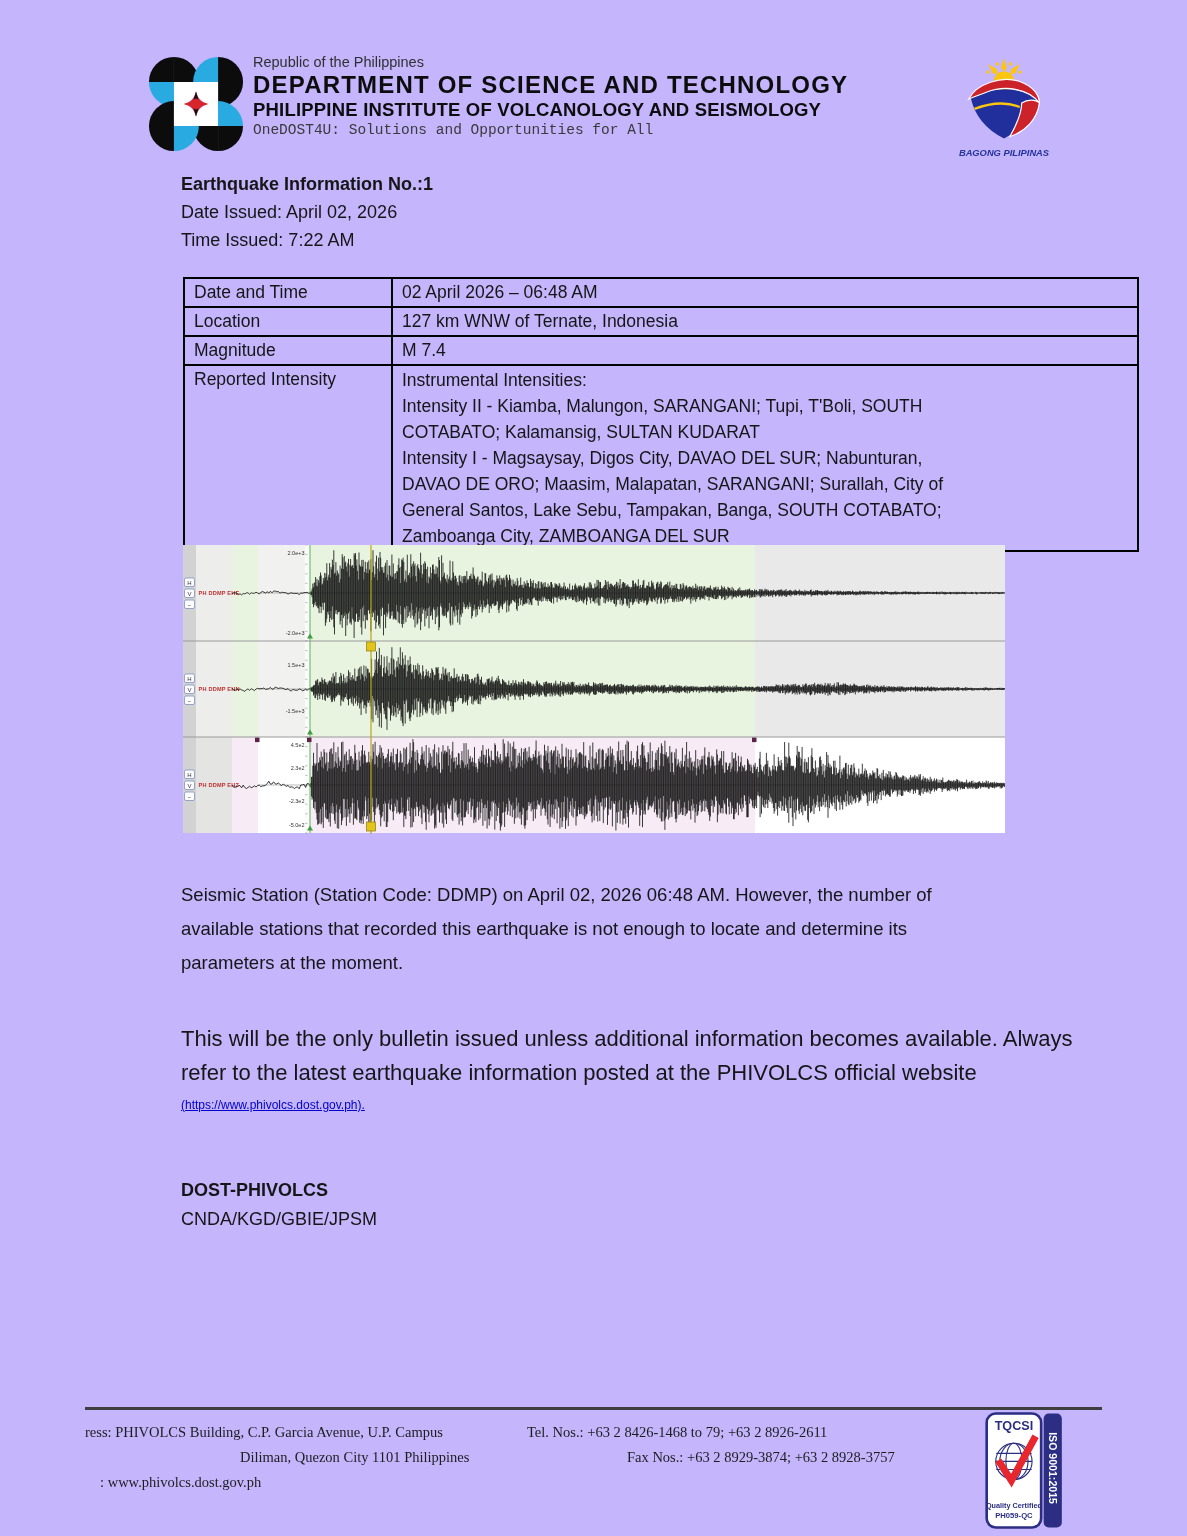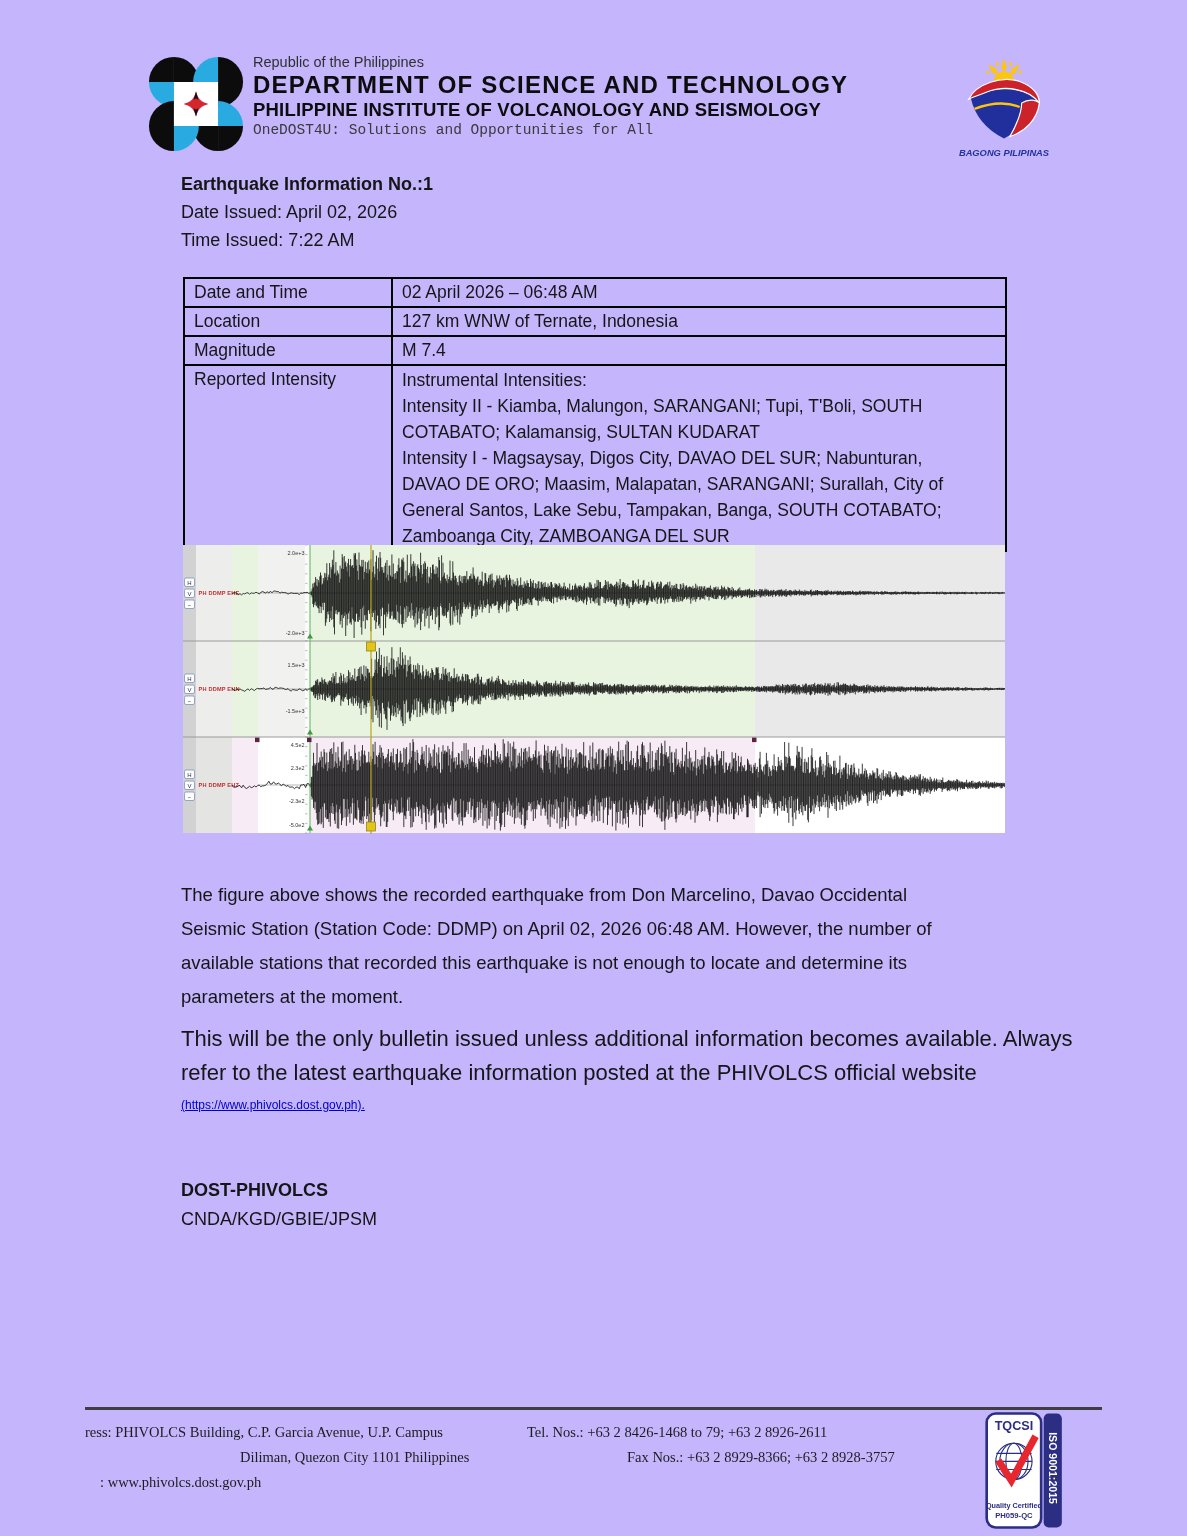--- a/index.html
+++ b/index.html
@@ -8,21 +8,21 @@
   .abs{position:absolute;}
   
   .hdr-republic{font-size:14.5px;color:#303030;}
   .hdr-dept{font-size:24px;font-weight:bold;letter-spacing:1.2px;color:#0d0d0d;line-height:29px;}
   .hdr-inst{font-size:18.5px;font-weight:bold;letter-spacing:.2px;color:#0d0d0d;line-height:22px;}
   .hdr-tag{font-size:14.5px;color:#3a3a3a;margin-top:1px;font-family:Liberation Mono, monospace;}
   
   .bulletin div{line-height:28px;font-size:18px;}
   .bulletin .b-title{font-weight:bold;}
   
-  table.info{border-collapse:collapse;width:824px;}
+  table.info{border-collapse:collapse;width:956px;}
   table.info td{border:2px solid #000;font-size:17.5px;padding:1px 9px;vertical-align:middle;}
   table.info tr.small{height:29px;}
   table.info td.lbl{width:188px;}
   td.int-lbl{vertical-align:top !important;padding-top:3px !important;}
   .int-lines div{line-height:26px;}
   
   .para div{line-height:34px;font-size:18.5px;}
   .para2 div{line-height:33.5px;font-size:22px;}
   a.link{color:#0000cc;font-size:12px;line-height:33.5px;}
   .sig div{line-height:28.5px;font-size:18px;}
@@ -234,21 +234,20 @@
       </g>
       <line x1="188" y1="0" x2="188" y2="289" stroke="#b9a41c" stroke-width="1.2"></line>
       <rect x="183.5" y="97" width="9" height="9" fill="#e3c419" stroke="#8a7a10" stroke-width="0.7"></rect>
       <rect x="183.5" y="277" width="9" height="9" fill="#e3c419" stroke="#8a7a10" stroke-width="0.7"></rect>
       <rect x="72" y="192.6" width="4.5" height="4.5" fill="#5d2344"></rect>
       <rect x="124" y="192.6" width="4.5" height="4.5" fill="#5d2344"></rect>
       <rect x="569" y="192.6" width="4.5" height="4.5" fill="#5d2344"></rect>
     </svg>
 
   <div class="abs para" style="left:181px;top:878px">
-      <div>The figure above shows the recorded earthquake from Don Marcelino, Davao Occidental</div>
       <div>Seismic Station (Station Code: DDMP) on April 02, 2026 06:48 AM. However, the number of</div>
       <div>available stations that recorded this earthquake is not enough to locate and determine its</div>
       <div>parameters at the moment.</div>
     </div>
 
   <div class="abs" style="left:181px;top:1022px">
     <div class="para2">
         <div>This will be the only bulletin issued unless additional information becomes available. Always</div>
         <div>refer to the latest earthquake information posted at the PHIVOLCS official website</div>
       </div>
@@ -258,21 +257,21 @@
   <div class="abs sig" style="left:181px;top:1176px">
     <div class="sig-org">DOST-PHIVOLCS</div>
     <div>CNDA/KGD/GBIE/JPSM</div>
   </div>
 
   <div class="abs rule" style="left:85px;top:1407px;width:1017px"></div>
   <div class="abs foot" style="left:85px;top:1424px">ress: PHIVOLCS Building, C.P. Garcia Avenue, U.P. Campus</div>
   <div class="abs foot" style="left:240px;top:1449px">Diliman, Quezon City 1101 Philippines</div>
   <div class="abs foot" style="left:100px;top:1474px">:  www.phivolcs.dost.gov.ph</div>
   <div class="abs foot" style="left:527px;top:1424px">Tel. Nos.: +63 2 8426-1468 to 79; +63 2 8926-2611</div>
-  <div class="abs foot" style="left:627px;top:1449px">Fax Nos.: +63 2 8929-8366; +63 2 8928-3757</div>
+  <div class="abs foot" style="left:627px;top:1449px">Fax Nos.: +63 2 8929-3874; +63 2 8928-3757</div>
 
   <svg class="abs" style="left:985px;top:1412px" width="78" height="118" viewBox="0 0 77 117">
     <rect x="1.5" y="1.5" width="54" height="113" rx="9" fill="#ffffff" stroke="#2b2e83" stroke-width="2.6"></rect>
     <text x="28.5" y="18" text-anchor="middle" font-size="12.5" font-weight="bold" fill="#2b2e83">TQCSI</text>
     <g stroke="#2b2e83" stroke-width="1.1" fill="none">
       <circle cx="28.5" cy="49" r="18"></circle>
       <ellipse cx="28.5" cy="49" rx="8" ry="18"></ellipse>
       <ellipse cx="28.5" cy="49" rx="14" ry="18"></ellipse>
       <line x1="11" y1="41" x2="46" y2="41"></line>
       <line x1="10.5" y1="49" x2="46.5" y2="49"></line>

